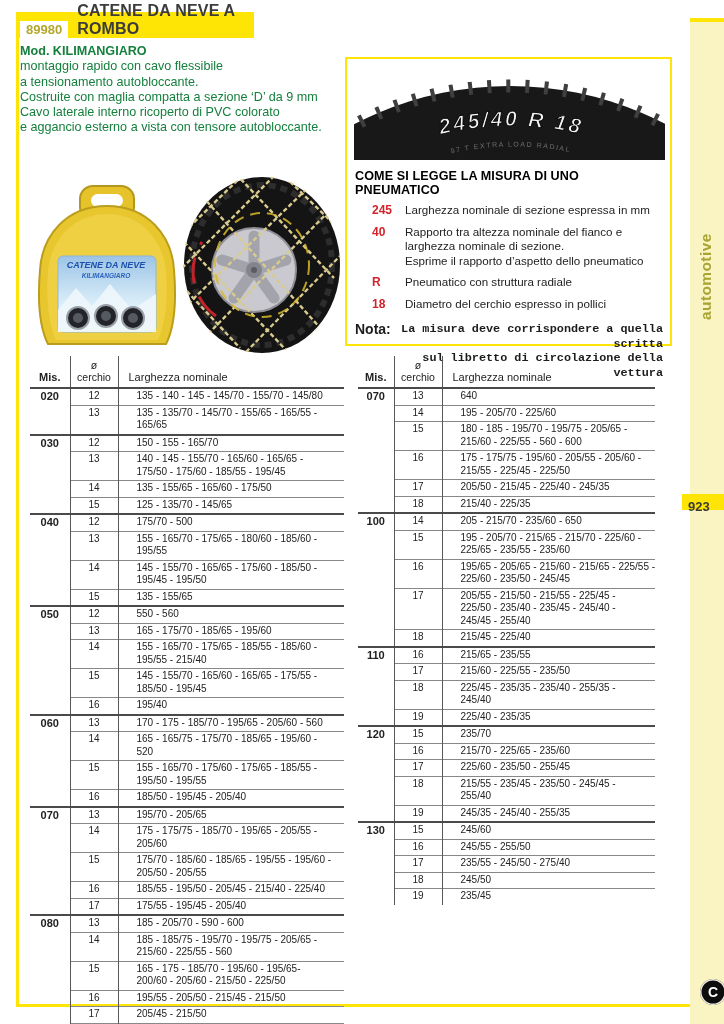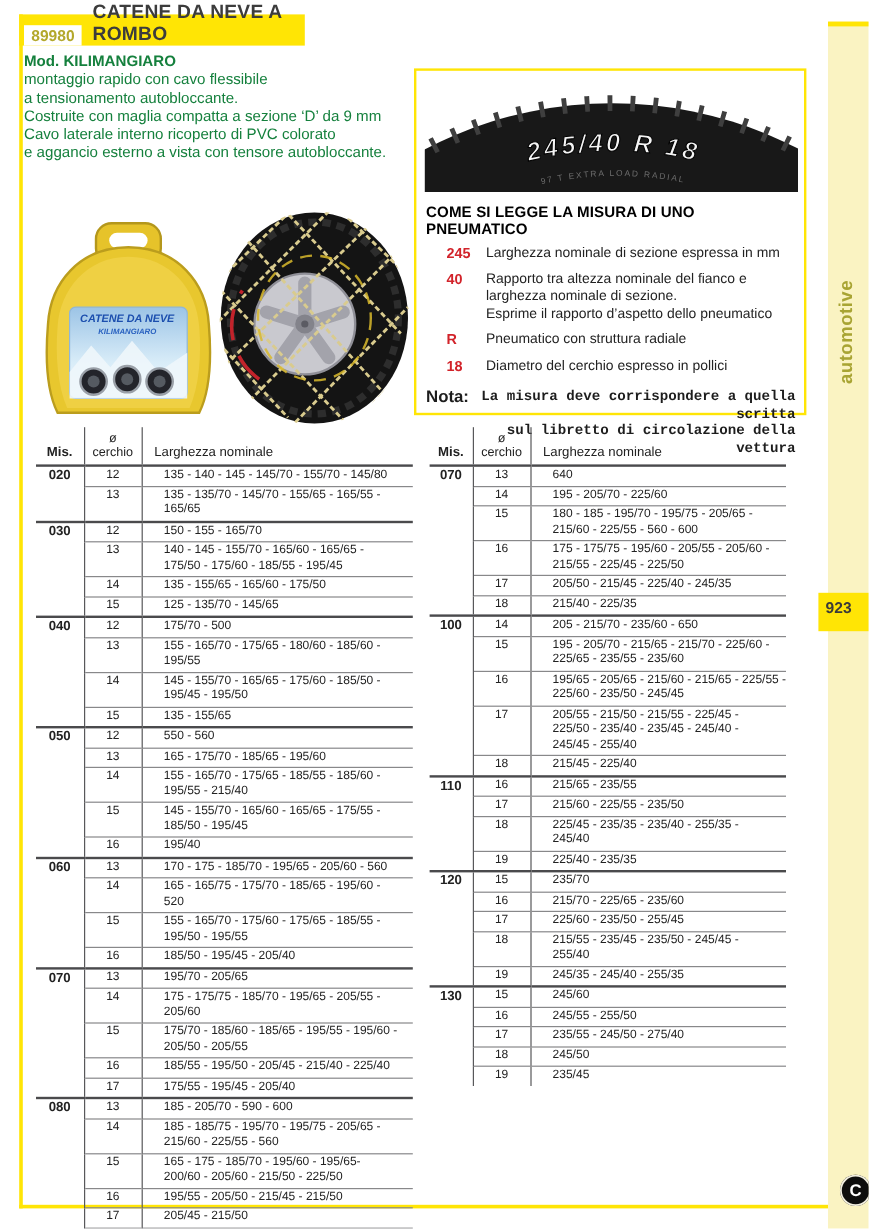--- a/index.html
+++ b/index.html
@@ -53,21 +53,21 @@
   table.sizes td.val{text-align:left;padding-left:18px;white-space:pre;line-height:12.5px;padding-bottom:2px;}
   table.sizes tr.grp td{border-top:2px solid #4a4a4c;}
   table.sizes tr:not(.grp) td{border-top:1px solid #88888a;}
 
   
   .side-strip{position:absolute;left:690px;top:18px;width:34px;height:1006px;background:#faf3c2;
     border-top:4px solid #ffe505;box-sizing:border-box;}
   .side-category{position:absolute;left:697px;top:200px;height:120px;
     writing-mode:vertical-rl;transform:rotate(180deg);
     color:#a8a433;font-weight:bold;font-size:15.5px;letter-spacing:.4px;}
-  .page-badge{position:absolute;left:682px;top:494px;width:42px;height:32px;background:#ffe505;
+  .page-badge{position:absolute;left:682px;top:494px;width:42px;height:16px;background:#ffe505;
     font-weight:bold;font-size:13px;color:#3a3a3a;line-height:26px;padding-left:6px;box-sizing:border-box;}
   .pub-logo{position:absolute;left:700px;top:979px;width:26px;height:26px;border-radius:50%;
     background:#0d0d0d;color:#fff;font-weight:bold;font-size:14px;
     display:flex;align-items:center;justify-content:center;box-shadow:0 0 0 1.5px #f2efe0 inset;}
 </style>
 </head>
 <body>
 
 <div class="page">
 

